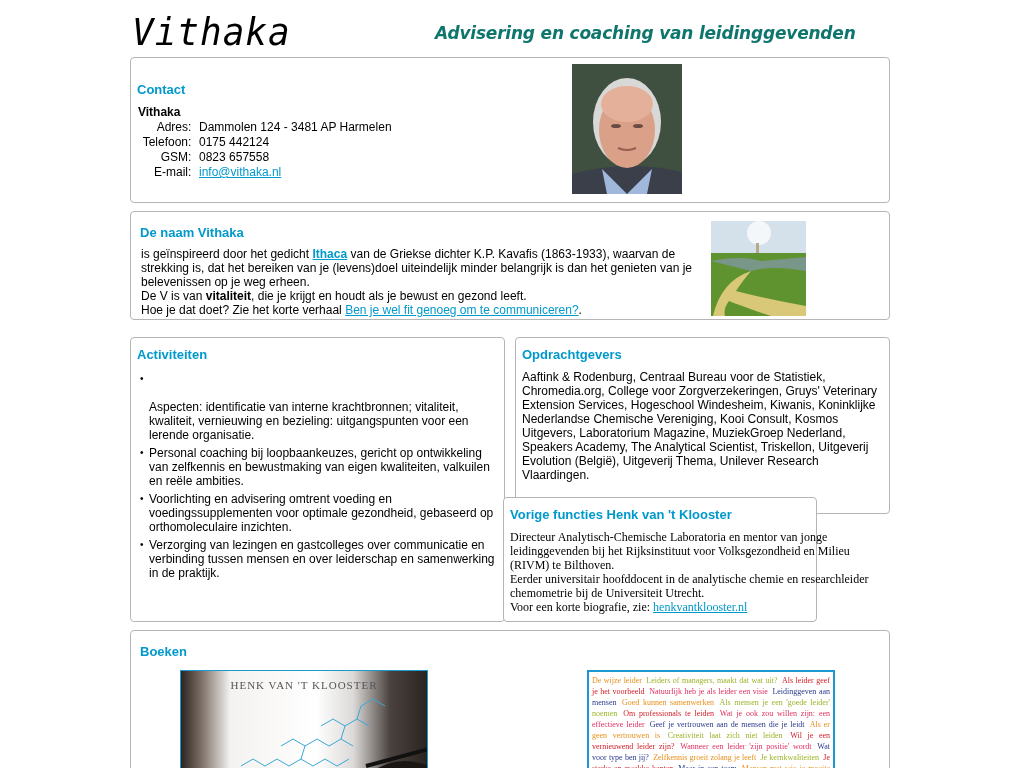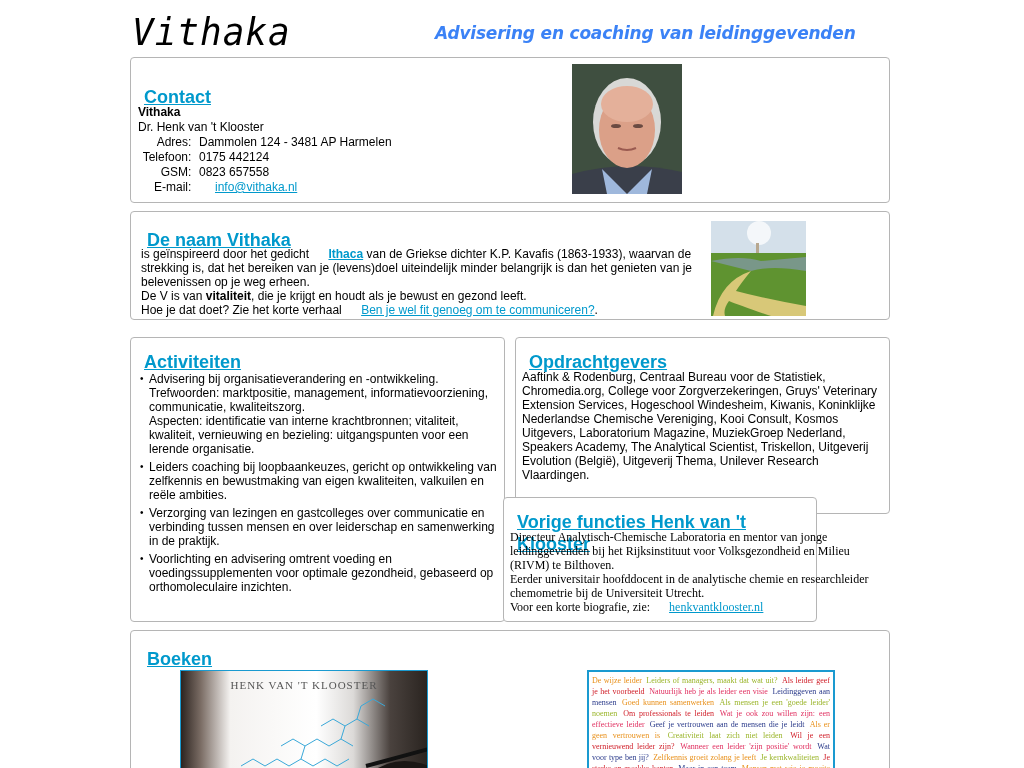--- a/index.html
+++ b/index.html
@@ -1,40 +1,40 @@
 <!DOCTYPE html>
 <html><head>
 <meta charset="utf-8">
 <style>
   * { box-sizing: border-box; }
   html, body { margin: 0; padding: 0; background: #ffffff; }
   body {
     width: 1024px; height: 768px; overflow: hidden; position: relative;
     font-family: "Liberation Sans", sans-serif; font-size: 12px; color: #000;
   }
-  a { color: #0099cc; text-decoration: underline; margin-left: 16px; }
+  a { color: #0099cc; text-decoration: underline; }
 
   .logo {
     position: absolute; left: 132px; top: 12px;
     font-family: "DejaVu Sans Mono", monospace; font-size: 36px; font-style: italic;
     letter-spacing: 1px; color: #000; line-height: 40px;
     transform: scaleY(1.05);
   }
   .tagline {
     position: absolute; left: 435px; top: 23px;
     font-family: "DejaVu Sans", sans-serif; font-weight: bold; font-style: italic;
-    font-size: 17px; color: #3b82f6; letter-spacing: -0.2px;
+    font-size: 17px; color: #0f766e; letter-spacing: -0.2px;
   }
 
   .box {
     position: absolute; border: 1px solid #b5b5b5; border-radius: 4px; background: #fff;
   }
   .box h2 {
-    margin: 7px; font-family: "Liberation Sans", sans-serif; font-weight: bold;
-    font-size: 18px; color: #0099cc; line-height: 22px; text-decoration: underline;
+    margin: 0; font-family: "Liberation Sans", sans-serif; font-weight: bold;
+    font-size: 13px; color: #0099cc; line-height: 22px;
   }
   .txt { line-height: 14px; font-size: 12px; }
 
   
   #contact { left: 130px; top: 57px; width: 760px; height: 146px; }
   #contact h2 { position: absolute; left: 6px; top: 21px; }
   #contact .cinfo { position: absolute; left: 7px; top: 47px; line-height: 15px; }
   #contact table { border-collapse: collapse; }
   #contact td { padding: 0; line-height: 15px; vertical-align: top; }
   #contact td.lbl { width: 50px; text-align: right; }
@@ -92,21 +92,20 @@
 </head>
 <body>
 
 <div class="logo">Vithaka</div>
 <div class="tagline">Advisering en coaching van leidinggevenden</div>
 
 <div class="box" id="contact">
   <h2>Contact</h2>
   <div class="cinfo txt">
     <div style="font-weight:bold;">Vithaka</div>
-    <div>Dr. Henk van 't Klooster</div>
     <table>
       <tbody>
           <tr>
         <td class="lbl">Adres</td>
         <td class="sep">:</td>
         <td>Dammolen 124 - 3481 AP Harmelen</td>
       </tr>
       <tr>
         <td class="lbl">Telefoon</td>
         <td class="sep">:</td>
@@ -156,27 +155,27 @@
       <path d="M0 40 Q30 34 50 40 L95 36 L95 50 Q60 44 40 50 Z" fill="#8a9ac4" opacity="0.6"></path>
       <path d="M2 95 Q10 60 40 50 Q30 62 25 70 Q55 78 95 85 L95 95 L60 95 Q30 85 18 80 Q12 88 14 95 Z" fill="#d8c878"></path>
     </svg>
   </div>
 </div>
 
 <div class="box" id="activ">
   <h2>Activiteiten</h2>
   <ul>
     <li>
-      <span>Advisering bij organisatieverandering en -ontwikkeling.</span><br>
-      <span>Trefwoorden: marktpositie, management, informatievoorziening, communicatie, kwaliteitszorg.</span><br>
+      <br>
+      <br>
       <span>Aspecten: identificatie van interne krachtbronnen; vitaliteit, kwaliteit, vernieuwing en bezieling: uitgangspunten voor een lerende organisatie.</span>
     </li>
-    <li><span>Leiders coaching bij loopbaankeuzes, gericht op ontwikkeling van zelfkennis en bewustmaking van eigen kwaliteiten, valkuilen en reële ambities.</span></li>
+    <li><span>Personal coaching bij loopbaankeuzes, gericht op ontwikkeling van zelfkennis en bewustmaking van eigen kwaliteiten, valkuilen en reële ambities.</span></li>
+    <li><span>Voorlichting en advisering omtrent voeding en voedingssupplementen voor optimale gezondheid, gebaseerd op orthomoleculaire inzichten.</span></li>
     <li><span>Verzorging van lezingen en gastcolleges over communicatie en verbinding tussen mensen en over leiderschap en samenwerking in de praktijk.</span></li>
-    <li><span>Voorlichting en advisering omtrent voeding en voedingssupplementen voor optimale gezondheid, gebaseerd op orthomoleculaire inzichten.</span></li>
   </ul>
 </div>
 
 <div class="box" id="opdr">
   <h2>Opdrachtgevers</h2>
   <div class="body txt">Aaftink &amp; Rodenburg, Centraal Bureau voor de Statistiek, Chromedia.org, College voor Zorgverzekeringen, Gruys' Veterinary Extension Services, Hogeschool Windesheim, Kiwanis, Koninklijke Nederlandse Chemische Vereniging, Kooi Consult, Kosmos Uitgevers, Laboratorium Magazine, MuziekGroep Nederland, Speakers Academy, The Analytical Scientist, Triskellon, Uitgeverij Evolution (België), Uitgeverij Thema, Unilever Research Vlaardingen.</div>
 </div>
 
 <div class="box" id="vorige">
   <h2>Vorige functies Henk van 't Klooster</h2>

